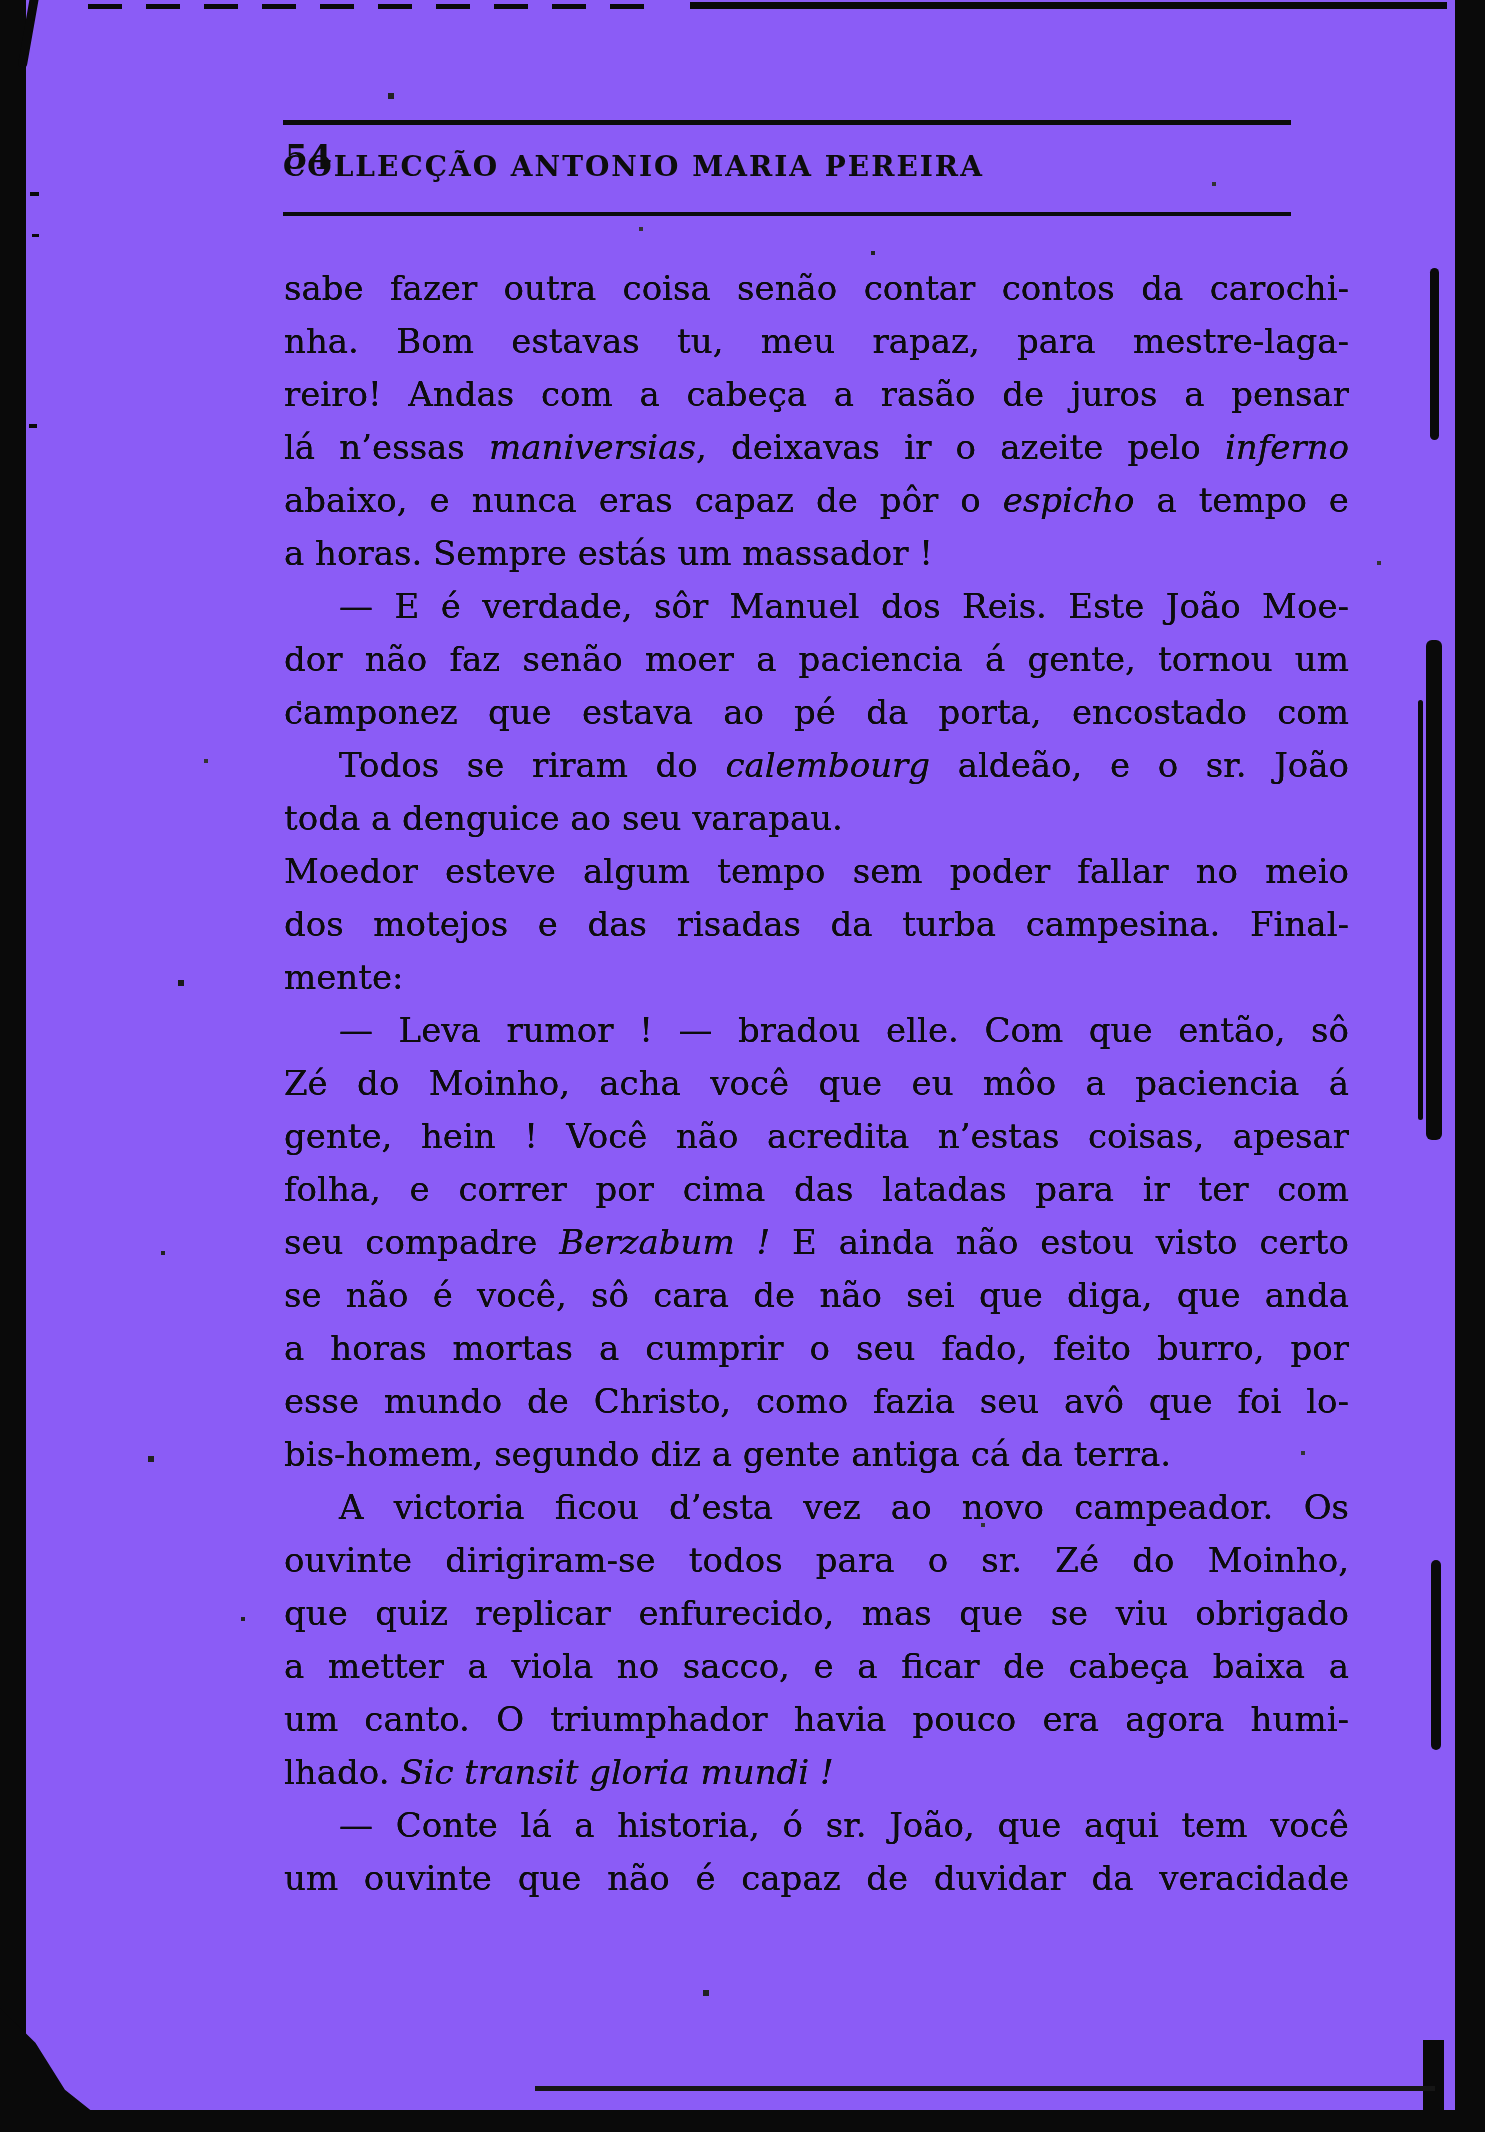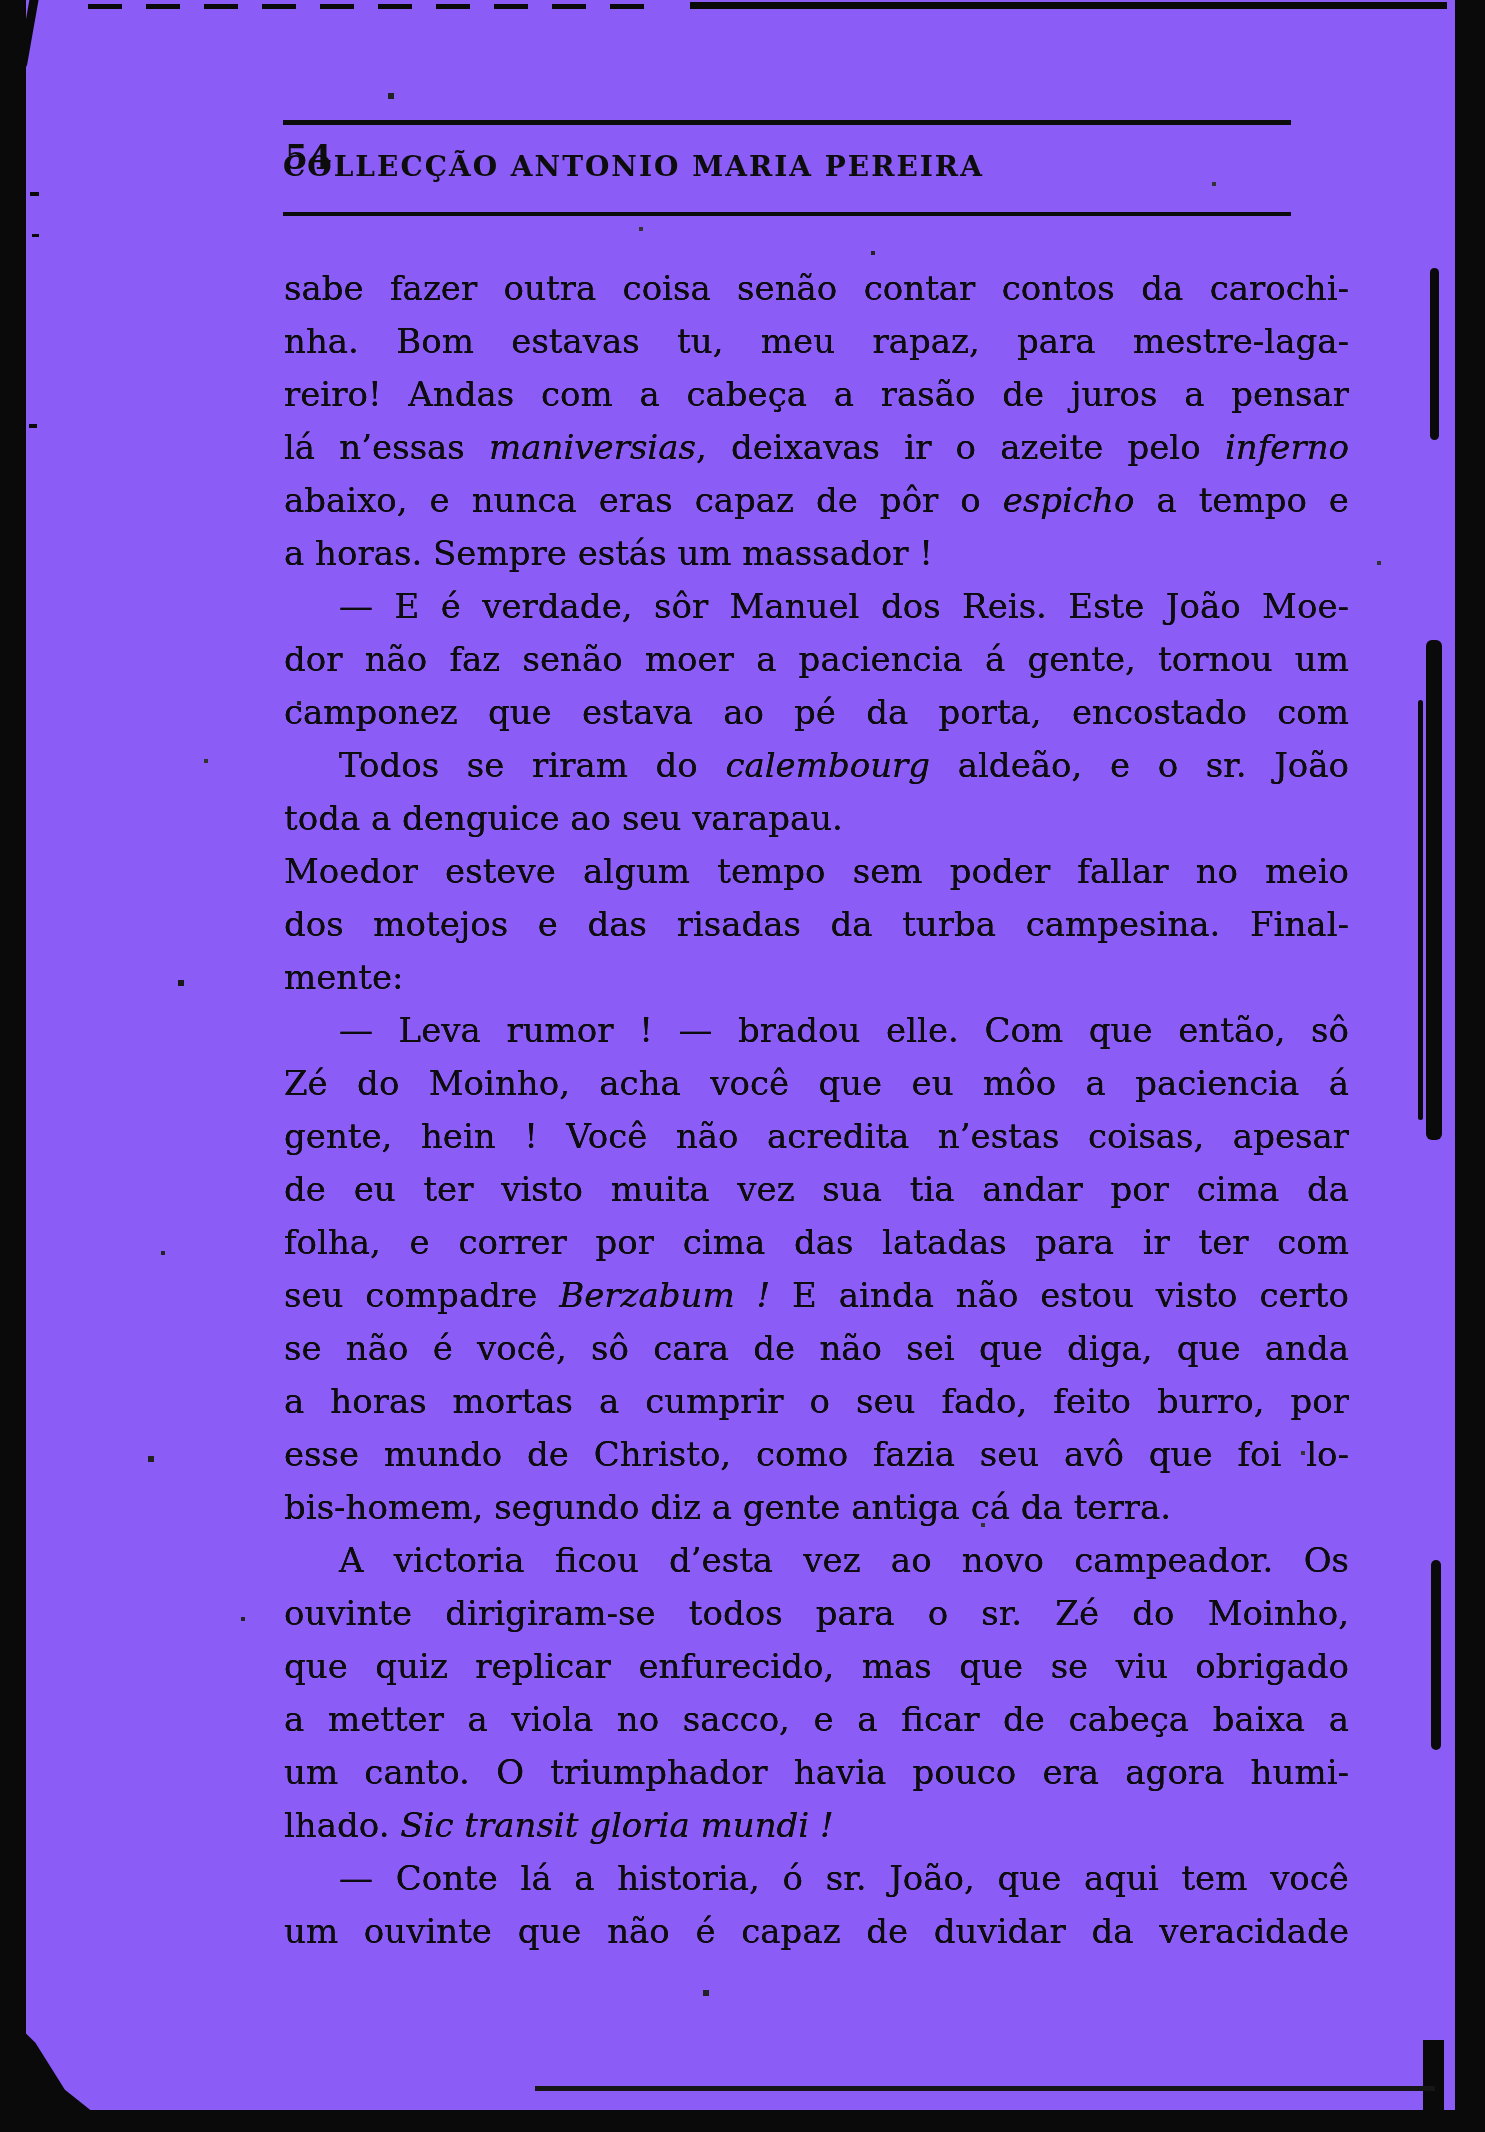--- a/index.html
+++ b/index.html
@@ -117,21 +117,20 @@
       <div class="line"><span>dor não faz senão moer a paciencia á gente, tornou um</span></div>
       <div class="line"><span>camponez que estava ao pé da porta, encostado com</span></div>
       <div class="line indent"><span>Todos se riram do </span><span class="it">calembourg</span><span> aldeão, e o sr. João</span></div>
       <div class="line para-end"><span>toda a denguice ao seu varapau.</span></div>
       <div class="line"><span>Moedor esteve algum tempo sem poder fallar no meio</span></div>
       <div class="line"><span>dos motejos e das risadas da turba campesina. Final-</span></div>
       <div class="line para-end"><span>mente:</span></div>
       <div class="line indent"><span>— Leva rumor ! — bradou elle. Com que então, sô</span></div>
       <div class="line"><span>Zé do Moinho, acha você que eu môo a paciencia á</span></div>
       <div class="line"><span>gente, hein ! Você não acredita n’estas coisas, apesar</span></div>
-      <div class="line"><span>de eu ter visto muita vez sua tia andar por cima da</span></div>
       <div class="line"><span>folha, e correr por cima das latadas para ir ter com</span></div>
       <div class="line"><span>seu compadre </span><span class="it">Berzabum !</span><span> E ainda não estou visto certo</span></div>
       <div class="line"><span>se não é você, sô cara de não sei que diga, que anda</span></div>
       <div class="line"><span>a horas mortas a cumprir o seu fado, feito burro, por</span></div>
       <div class="line"><span>esse mundo de Christo, como fazia seu avô que foi lo-</span></div>
       <div class="line para-end"><span>bis-homem, segundo diz a gente antiga cá da terra.</span></div>
       <div class="line indent"><span>A victoria ficou d’esta vez ao novo campeador. Os</span></div>
       <div class="line"><span>ouvinte dirigiram-se todos para o sr. Zé do Moinho,</span></div>
       <div class="line"><span>que quiz replicar enfurecido, mas que se viu obrigado</span></div>
       <div class="line"><span>a metter a viola no sacco, e a ficar de cabeça baixa a</span></div>

